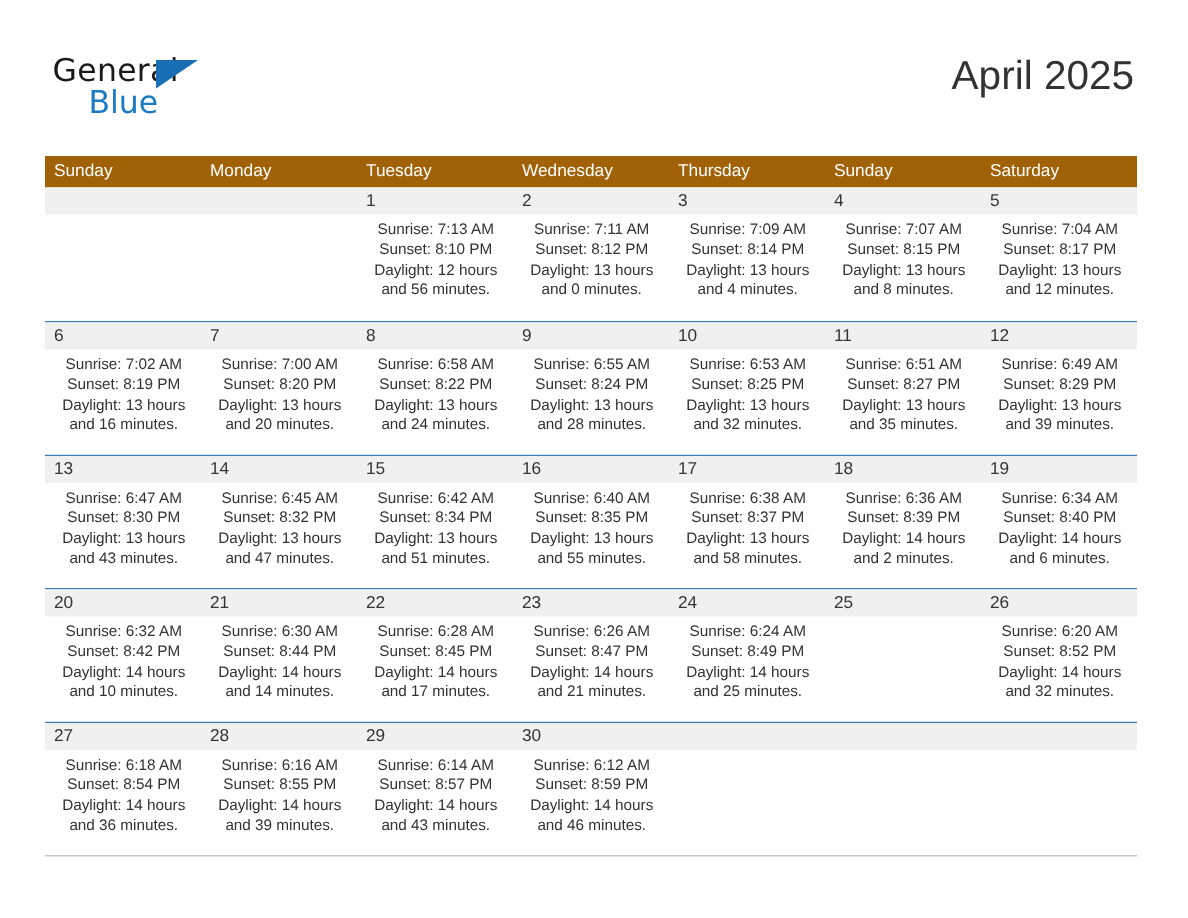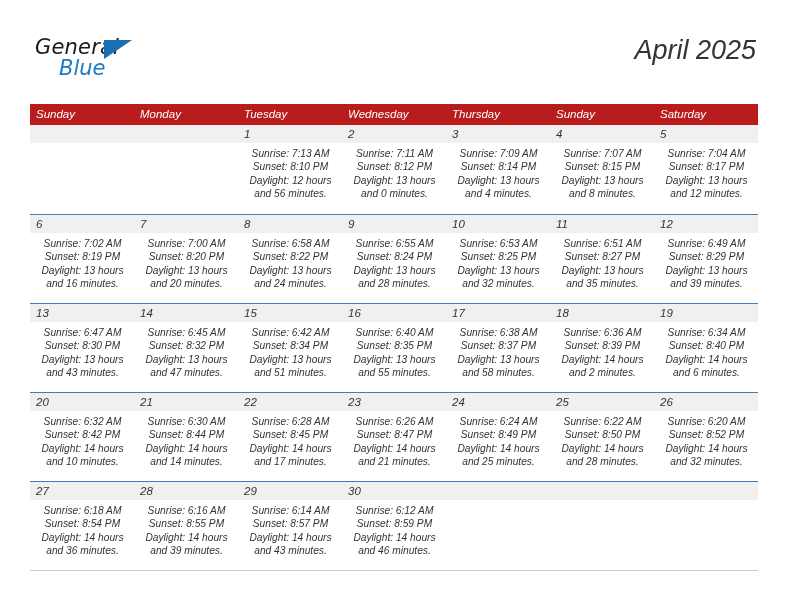--- a/index.html
+++ b/index.html
@@ -13,21 +13,20 @@
     font-family: "Liberation Sans", sans-serif;
     color: #222222;
     overflow: hidden;
   }
 
   .page {
     position: relative;
     width: 792px;
     height: 456px;
     box-sizing: border-box;
-    font-style: italic;
   }
 
   
   .header {
     position: absolute;
     left: 0;
     top: 0;
     width: 792px;
     height: 103px;
   }
@@ -96,21 +95,21 @@
     position: absolute;
     left: 30px;
     top: 104px;
     width: 728px;
   }
 
   .weekday-row {
     display: flex;
     width: 728px;
     height: 21px;
-    background: #b91c1c;
+    background: #a16207;
   }
   .weekday {
     flex: 1 1 0;
     font-size: 11.5px;
     color: #ffffff;
     line-height: 21px;
     padding-left: 6px;
     box-sizing: border-box;
     overflow: hidden;
     white-space: nowrap;
@@ -397,25 +396,20 @@
           <div class="day-cell">
             <div class="day-number">24</div>
             <div class="day-info">
               <div>Sunrise: 6:24 AM</div>
               <div>Sunset: 8:49 PM</div>
               <div class="daylight">Daylight: 14 hours and 25 minutes.</div>
             </div>
           </div>
           <div class="day-cell">
             <div class="day-number">25</div>
-            <div class="day-info">
-              <div>Sunrise: 6:22 AM</div>
-              <div>Sunset: 8:50 PM</div>
-              <div class="daylight">Daylight: 14 hours and 28 minutes.</div>
-            </div>
           </div>
           <div class="day-cell">
             <div class="day-number">26</div>
             <div class="day-info">
               <div>Sunrise: 6:20 AM</div>
               <div>Sunset: 8:52 PM</div>
               <div class="daylight">Daylight: 14 hours and 32 minutes.</div>
             </div>
           </div>
         </div>

